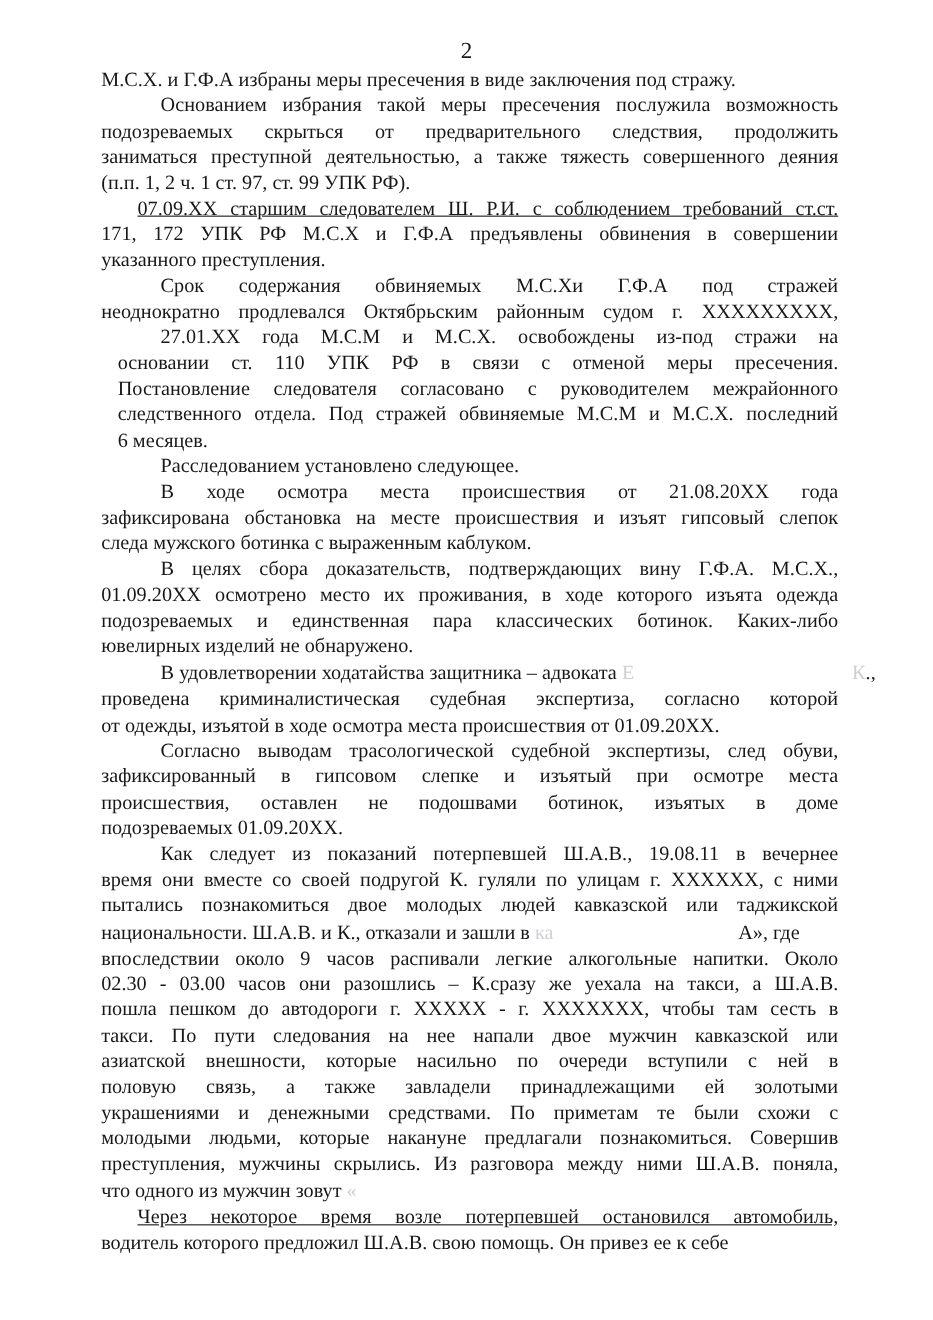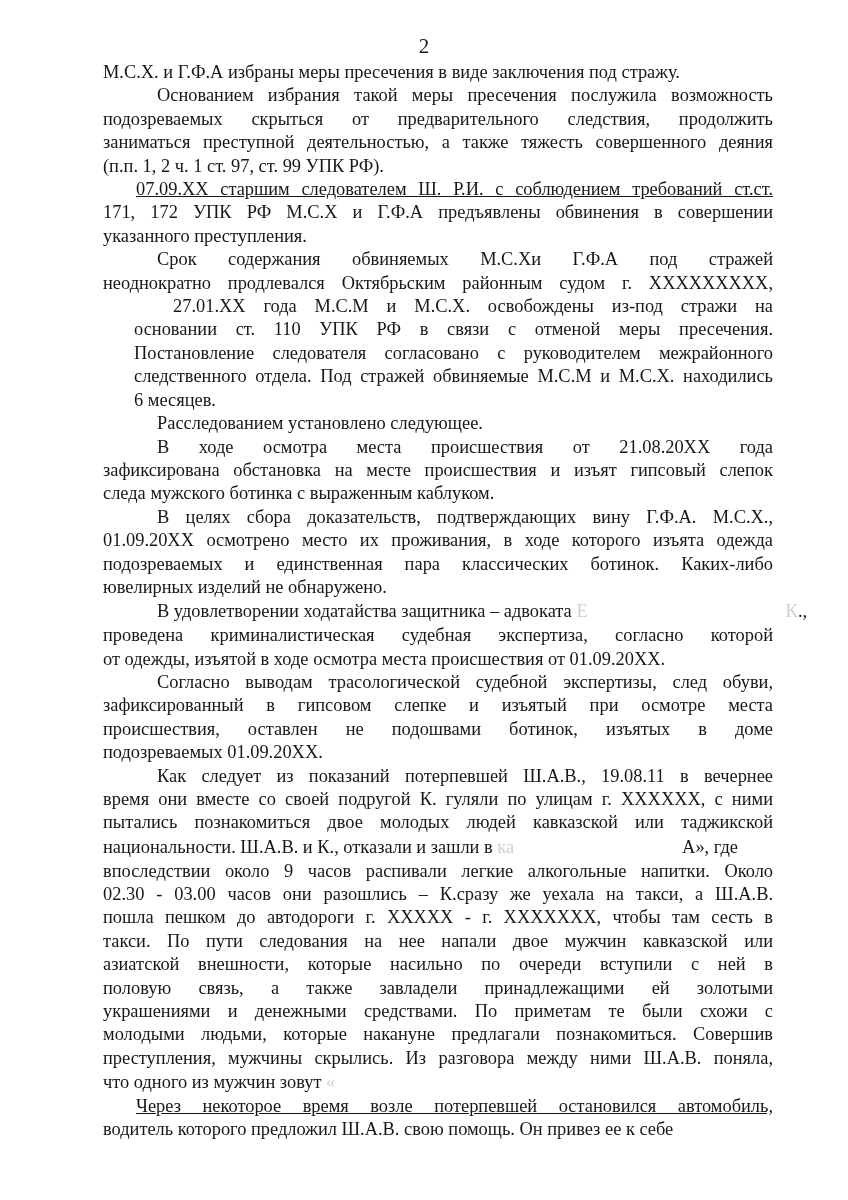--- a/index.html
+++ b/index.html
@@ -8,24 +8,24 @@
     font-family:"Liberation Serif","DejaVu Serif",serif;
   }
   .page{
     position:relative;width:848px;height:1200px;background:#ffffff;color:#171717;
   }
   .page-number{
     position:absolute;top:34px;left:0;right:0;
     text-align:center;font-size:21px;color:#1a1a1a;
   }
   .doc-body{
-    position:absolute;top:61px;left:103px;width:670px;
+    position:absolute;top:61px;left:92px;width:670px;
   }
   .para{margin:0;padding:0;}
-  .para.shift{margin-left:31px;}
+  .para.shift{margin-left:15px;}
   .line{
     white-space:nowrap;
     font-size:18.4px;
     line-height:23.4px;
     text-align:justify;
     text-align-last:justify;
     color:#171717;
   }
   .line.last{text-align-last:left;}
   .line.ind-normal{text-indent:54px;}
@@ -58,21 +58,21 @@
         <div class="line last"><span>указанного преступления.</span></div>
       </div>
       <div class="para">
         <div class="line ind-normal"><span>Срок содержания обвиняемых М.С.Хи Г.Ф.А под стражей</span></div>
         <div class="line"><span>неоднократно продлевался Октябрьским районным судом г. ХХХХХХХХХ,</span></div>
       </div>
       <div class="para shift">
         <div class="line ind-normal"><span>27.01.ХХ года М.С.М и М.С.Х. освобождены из-под стражи на</span></div>
         <div class="line"><span>основании ст. 110 УПК РФ в связи с отменой меры пресечения.</span></div>
         <div class="line"><span>Постановление следователя согласовано с руководителем межрайонного</span></div>
-        <div class="line"><span>следственного отдела. Под стражей обвиняемые М.С.М и М.С.Х. находились</span></div>
+        <div class="line"><span>следственного отдела. Под стражей обвиняемые М.С.М и М.С.Х. последний</span></div>
         <div class="line last"><span>6 месяцев.</span></div>
       </div>
       <div class="para">
         <div class="line last ind-normal"><span>Расследованием установлено следующее.</span></div>
       </div>
       <div class="para">
         <div class="line ind-normal"><span>В ходе осмотра места происшествия от 21.08.20ХХ года</span></div>
         <div class="line"><span>зафиксирована обстановка на месте происшествия и изъят гипсовый слепок</span></div>
         <div class="line last"><span>следа мужского ботинка с выраженным каблуком.</span></div>
       </div>

